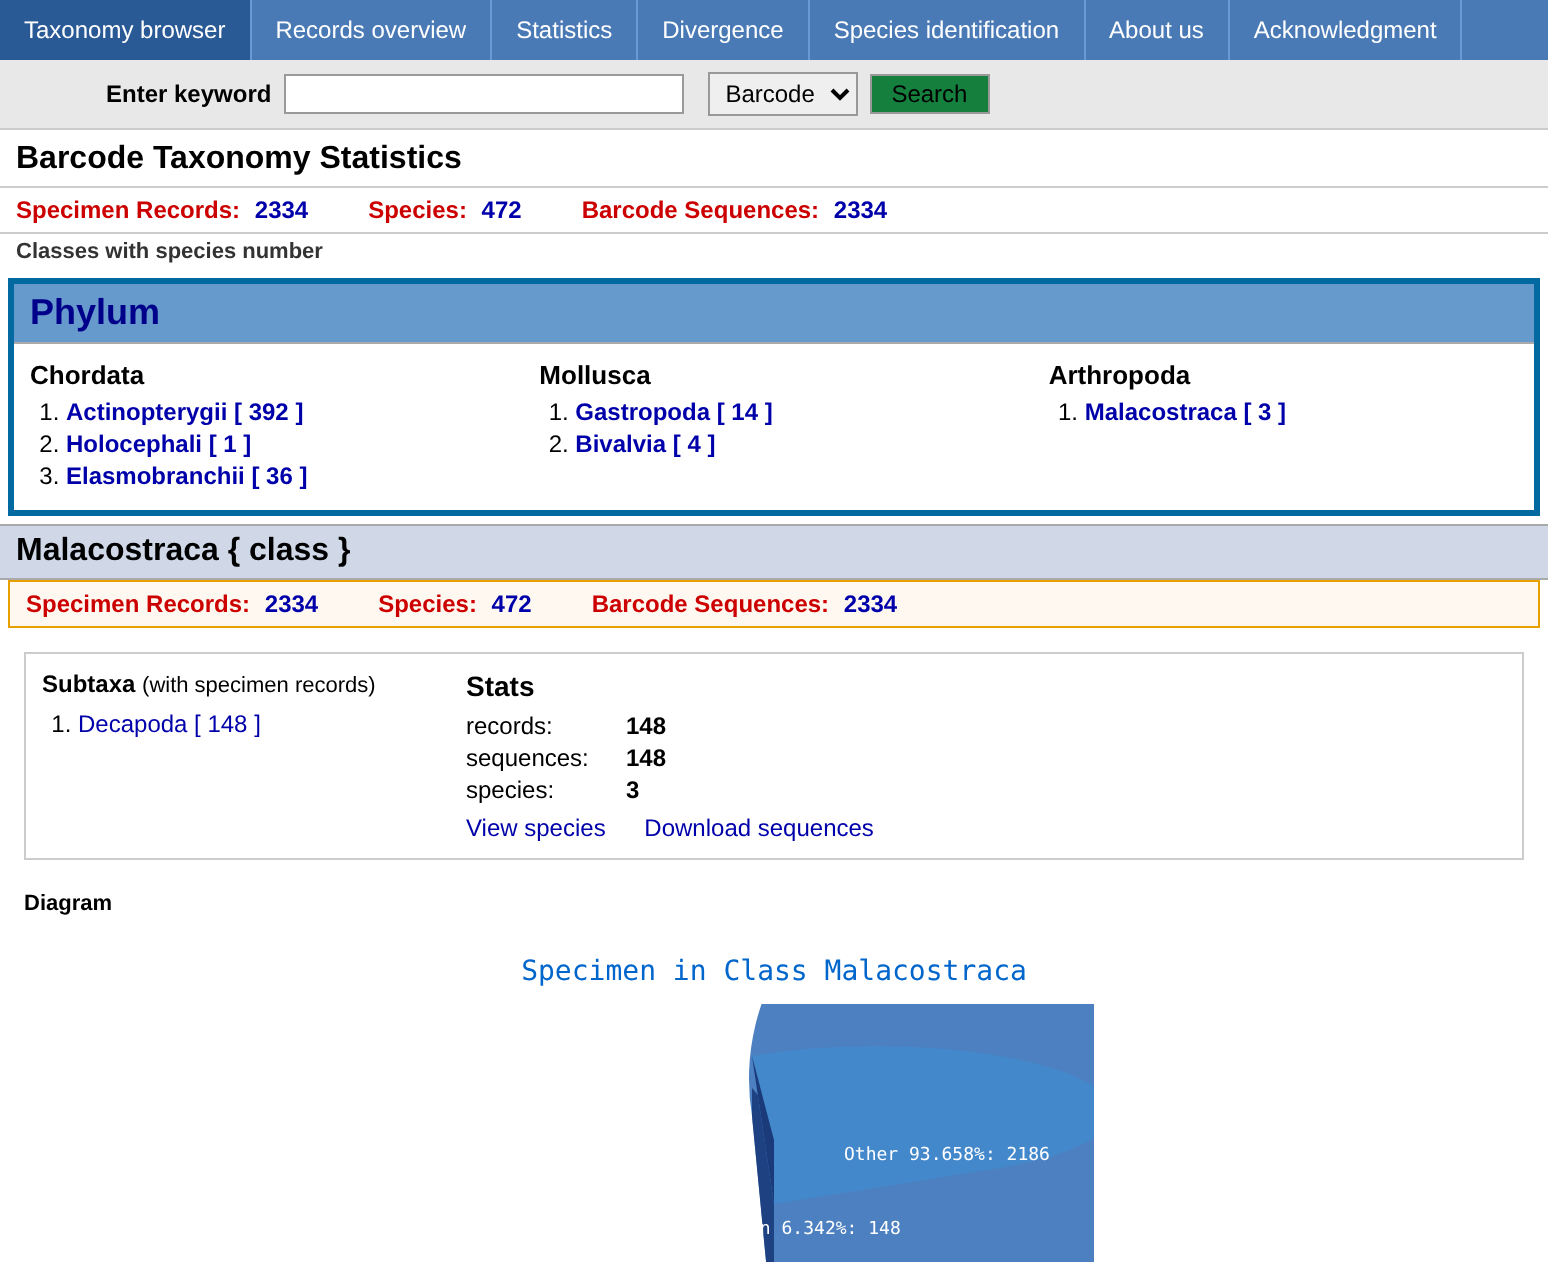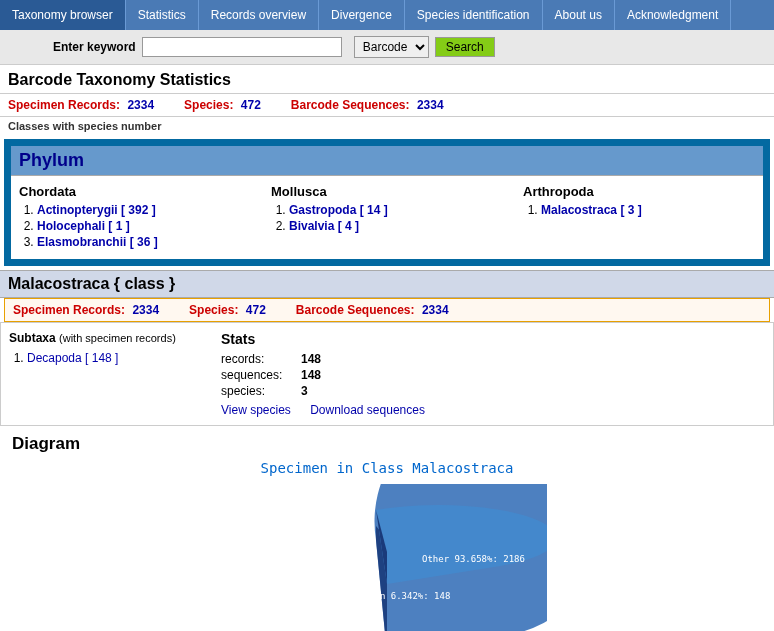--- a/index.html
+++ b/index.html
@@ -34,21 +34,21 @@
       font-size: 12px;
     }
     .search-bar select {
       margin: 0 6px;
       padding: 2px 4px;
       border: 1px solid #999;
       font-size: 12px;
     }
     .search-bar button {
       padding: 2px 10px;
-      background: #84cc16;
+      background: #15803d;
       border: 1px solid #999;
       font-size: 12px;
       cursor: pointer;
     }
 
     
     .page-title {
       font-size: 16px;
       font-weight: bold;
       padding: 6px 8px 4px;
@@ -63,21 +63,21 @@
       background: #fff;
     }
     .stats-bar .stat-item { margin-right: 30px; font-size: 12px; }
     .stats-bar .stat-label { color: #c00; font-weight: bold; }
     .stats-bar .stat-value { color: #00a; font-weight: bold; margin-left: 4px; }
 
     
     .section-header { font-size: 11px; font-weight: bold; padding: 3px 8px; color: #333; }
 
     
-    .phylum-section { border: 7px solid #0369a1; margin: 4px 4px; }
+    .phylum-section { border: 3px solid #0369a1; margin: 4px 4px; }
     .phylum-title {
       background: #6699cc;
       color: #00008b;
       font-size: 18px;
       font-weight: bold;
       padding: 4px 8px;
       border-bottom: 1px solid #aaa;
     }
     .phylum-columns {
       display: flex;
@@ -112,21 +112,21 @@
     .stats-bar2 .stat-item { margin-right: 30px; font-size: 12px; }
     .stats-bar2 .stat-label { color: #c00; font-weight: bold; }
     .stats-bar2 .stat-value { color: #00a; font-weight: bold; margin-left: 4px; }
 
     
     .content-area {
       display: flex;
       padding: 8px;
       gap: 12px;
       border: 1px solid #ccc;
-      margin: 0;
+      margin: 12px;
     }
     .subtaxa-panel { width: 200px; }
     .subtaxa-panel ol { padding-left: 18px; }
     .subtaxa-panel ol li a { color: #00a; text-decoration: none; font-size: 12px; }
 
     
     .stats-panel { flex: 1; }
     .stats-table { border-collapse: collapse; margin-bottom: 4px; }
     .stats-table td { padding: 1px 8px 1px 0; font-size: 12px; }
     .stats-table td.stat-key { width: 80px; }
@@ -142,22 +142,22 @@
       font-family: monospace;
       margin-bottom: 8px;
     }
     .chart-container { display: flex; justify-content: center; position: relative; }
   </style>
 </head>
 <body>
 
 <nav>
   <div class="nav-item active">Taxonomy browser</div>
+  <div class="nav-item">Records overview</div>
   <div class="nav-item">Statistics</div>
-  <div class="nav-item">Records overview</div>
   <div class="nav-item">Divergence</div>
   <div class="nav-item">Species identification</div>
   <div class="nav-item">About us</div>
   <div class="nav-item">Acknowledgment</div>
 </nav>
 
 <div class="search-bar">
   <label>Enter keyword</label>
   <input type="text" style="margin-right: 6px;" placeholder="">
   <select>
@@ -265,21 +265,21 @@
     </tbody>
       </table>
     <div class="stats-links" style="margin-top:4px;">
       <a href="#">View species</a>
       <a href="#">Download sequences</a>
     </div>
   </div>
 </div>
 
 <div class="diagram-section">
-  <div style="font-weight:bold;font-size:17px;margin-bottom:6px;">Diagram</div>
+  <div style="font-weight:bold;font-size:11px;margin-bottom:20px;">Diagram</div>
   <div class="chart-title">Specimen in Class Malacostraca</div>
 
   <div class="chart-container">
     <svg width="320" height="220" viewBox="0 0 320 220">
 
       <ellipse cx="160" cy="190" rx="115" ry="22" fill="#0d2b5e" opacity="0.5"></ellipse>
       <ellipse cx="160" cy="185" rx="115" ry="22" fill="#1a4a9a" opacity="0.7"></ellipse>
 
       <path d="M160,170 L273,152 A115,115 0 1,0 149,56 Z" fill="#2060b0" opacity="0.8"></path>
 

